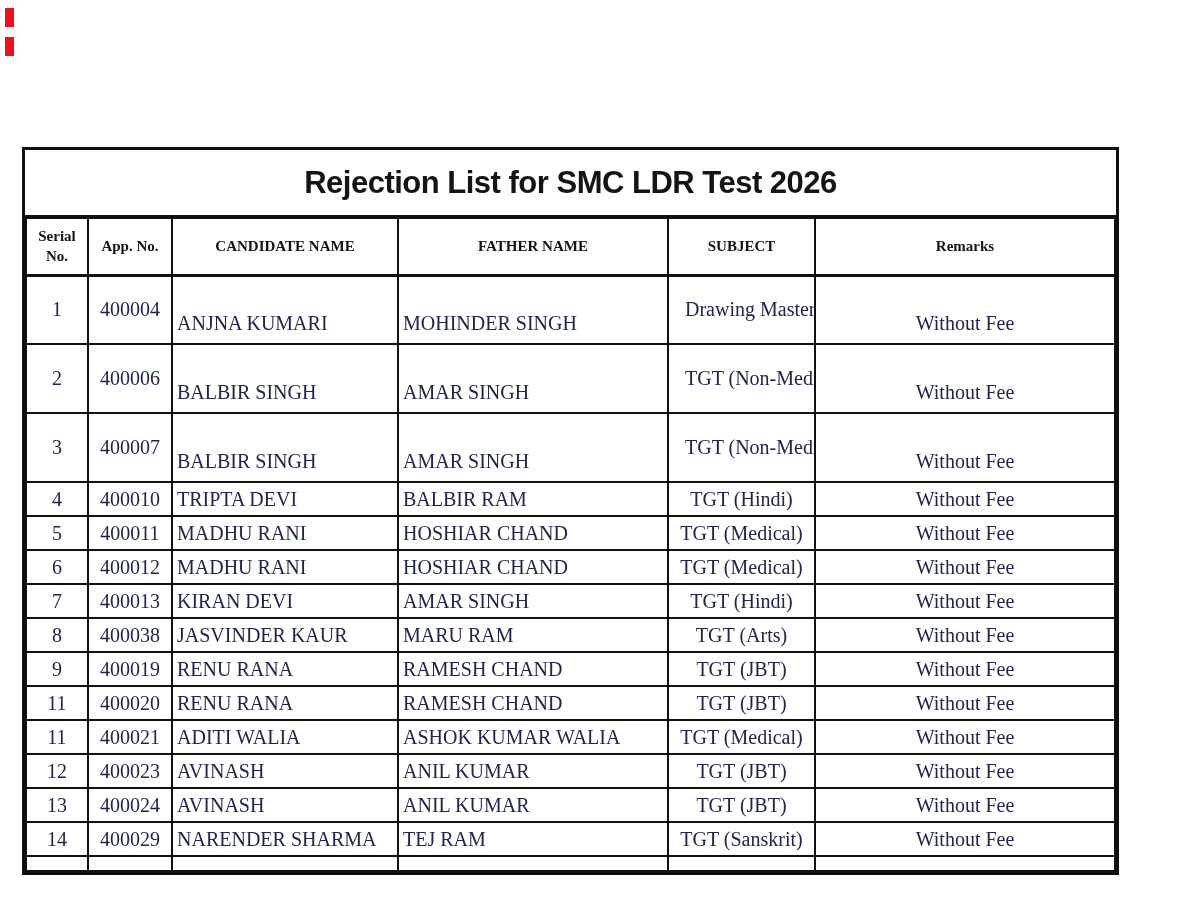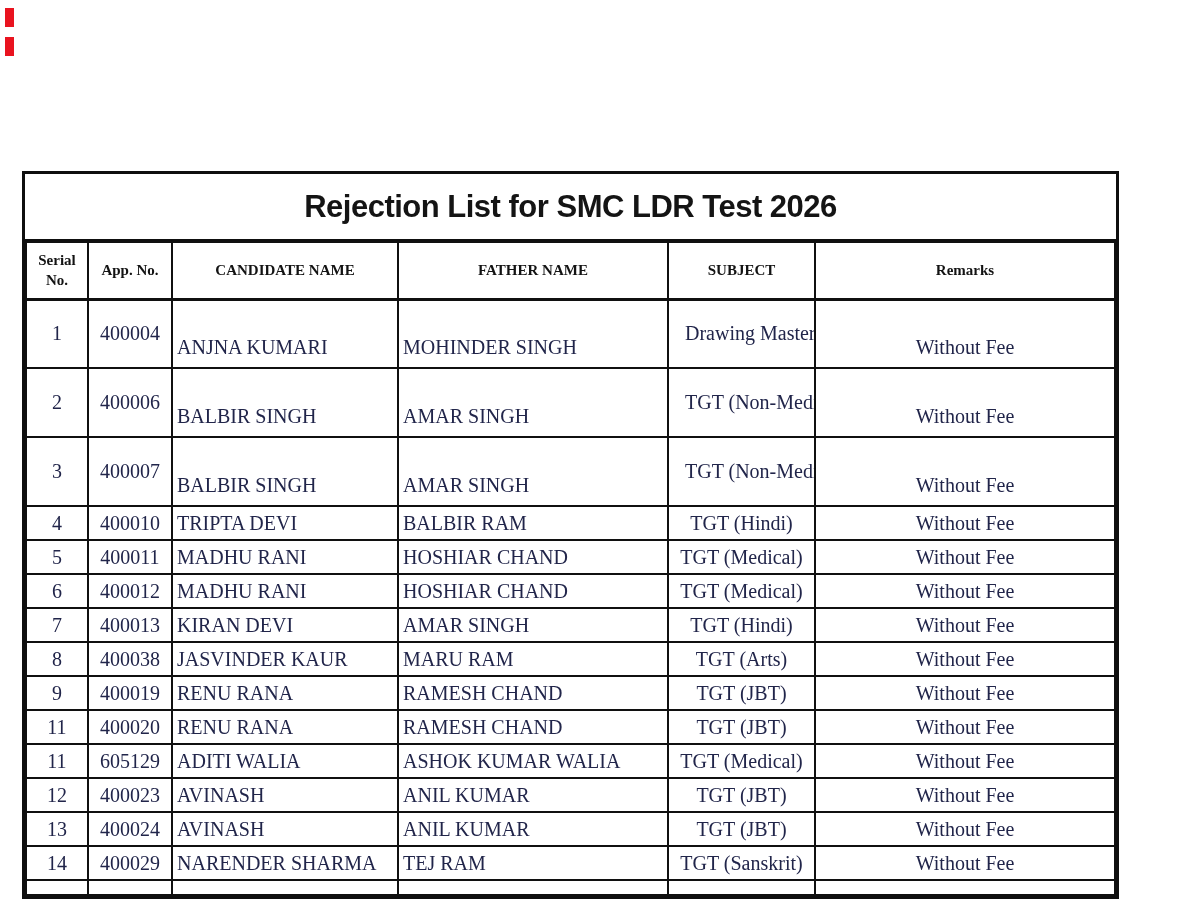--- a/index.html
+++ b/index.html
@@ -22,21 +22,21 @@
     width: 9px;
     height: 19px;
     background: #e9131f;
   }
   .corner-mark.m1 { top: 8px; }
   .corner-mark.m2 { top: 37px; }
 
   .doc-table {
     position: absolute;
     left: 22px;
-    top: 171px;
+    top: 147px;
     width: 1097px;
     border: 3px solid #0f0f0f;
     background: #ffffff;
     box-sizing: border-box;
   }
   .title-row {
     height: 65px;
     border-bottom: 2px solid #0f0f0f;
     display: flex;
     align-items: center;
@@ -198,21 +198,21 @@
           <tr>
             <td class="c-serial">11</td>
             <td class="c-app_no">400020</td>
             <td class="c-candidate">RENU RANA</td>
             <td class="c-father">RAMESH CHAND</td>
             <td class="c-subject">TGT (JBT)</td>
             <td class="c-remarks">Without Fee</td>
           </tr>
           <tr>
             <td class="c-serial">11</td>
-            <td class="c-app_no">605129</td>
+            <td class="c-app_no">400021</td>
             <td class="c-candidate">ADITI WALIA</td>
             <td class="c-father">ASHOK KUMAR WALIA</td>
             <td class="c-subject">TGT (Medical)</td>
             <td class="c-remarks">Without Fee</td>
           </tr>
           <tr>
             <td class="c-serial">12</td>
             <td class="c-app_no">400023</td>
             <td class="c-candidate">AVINASH</td>
             <td class="c-father">ANIL KUMAR</td>

